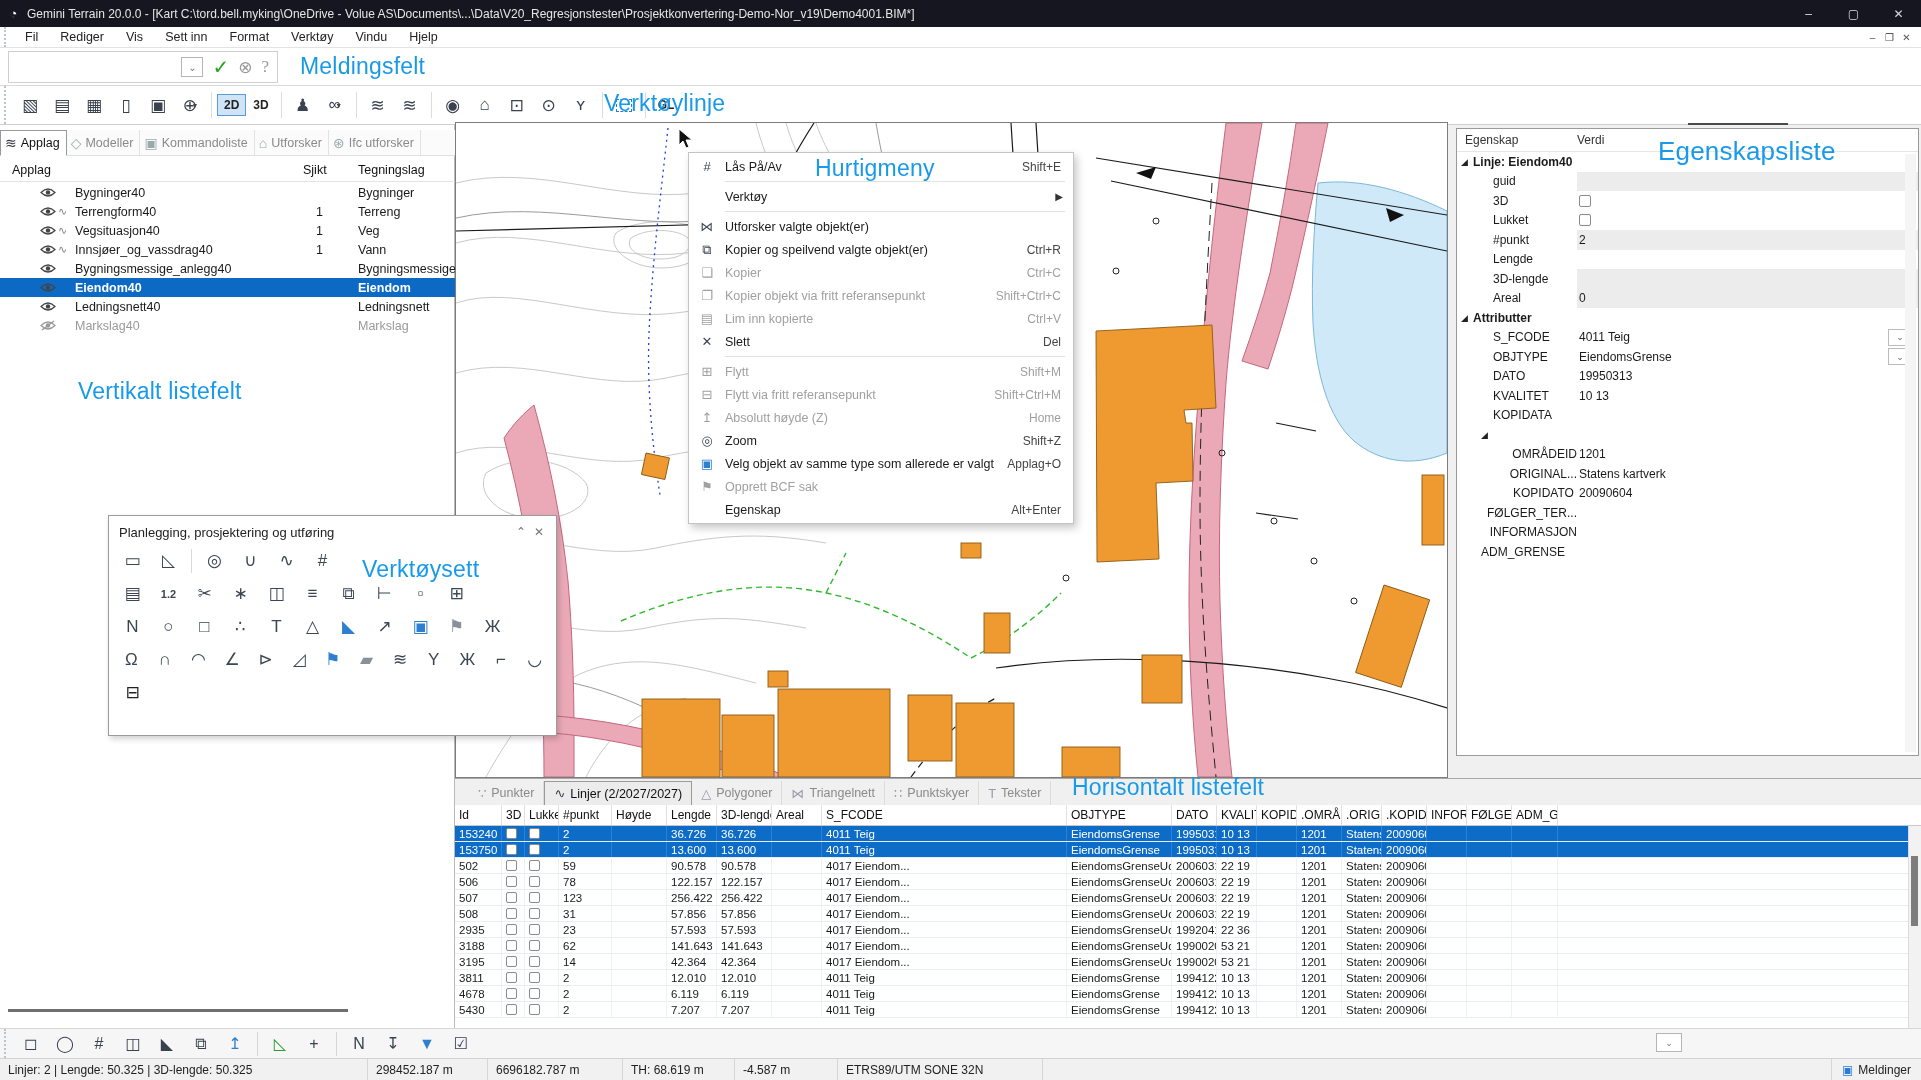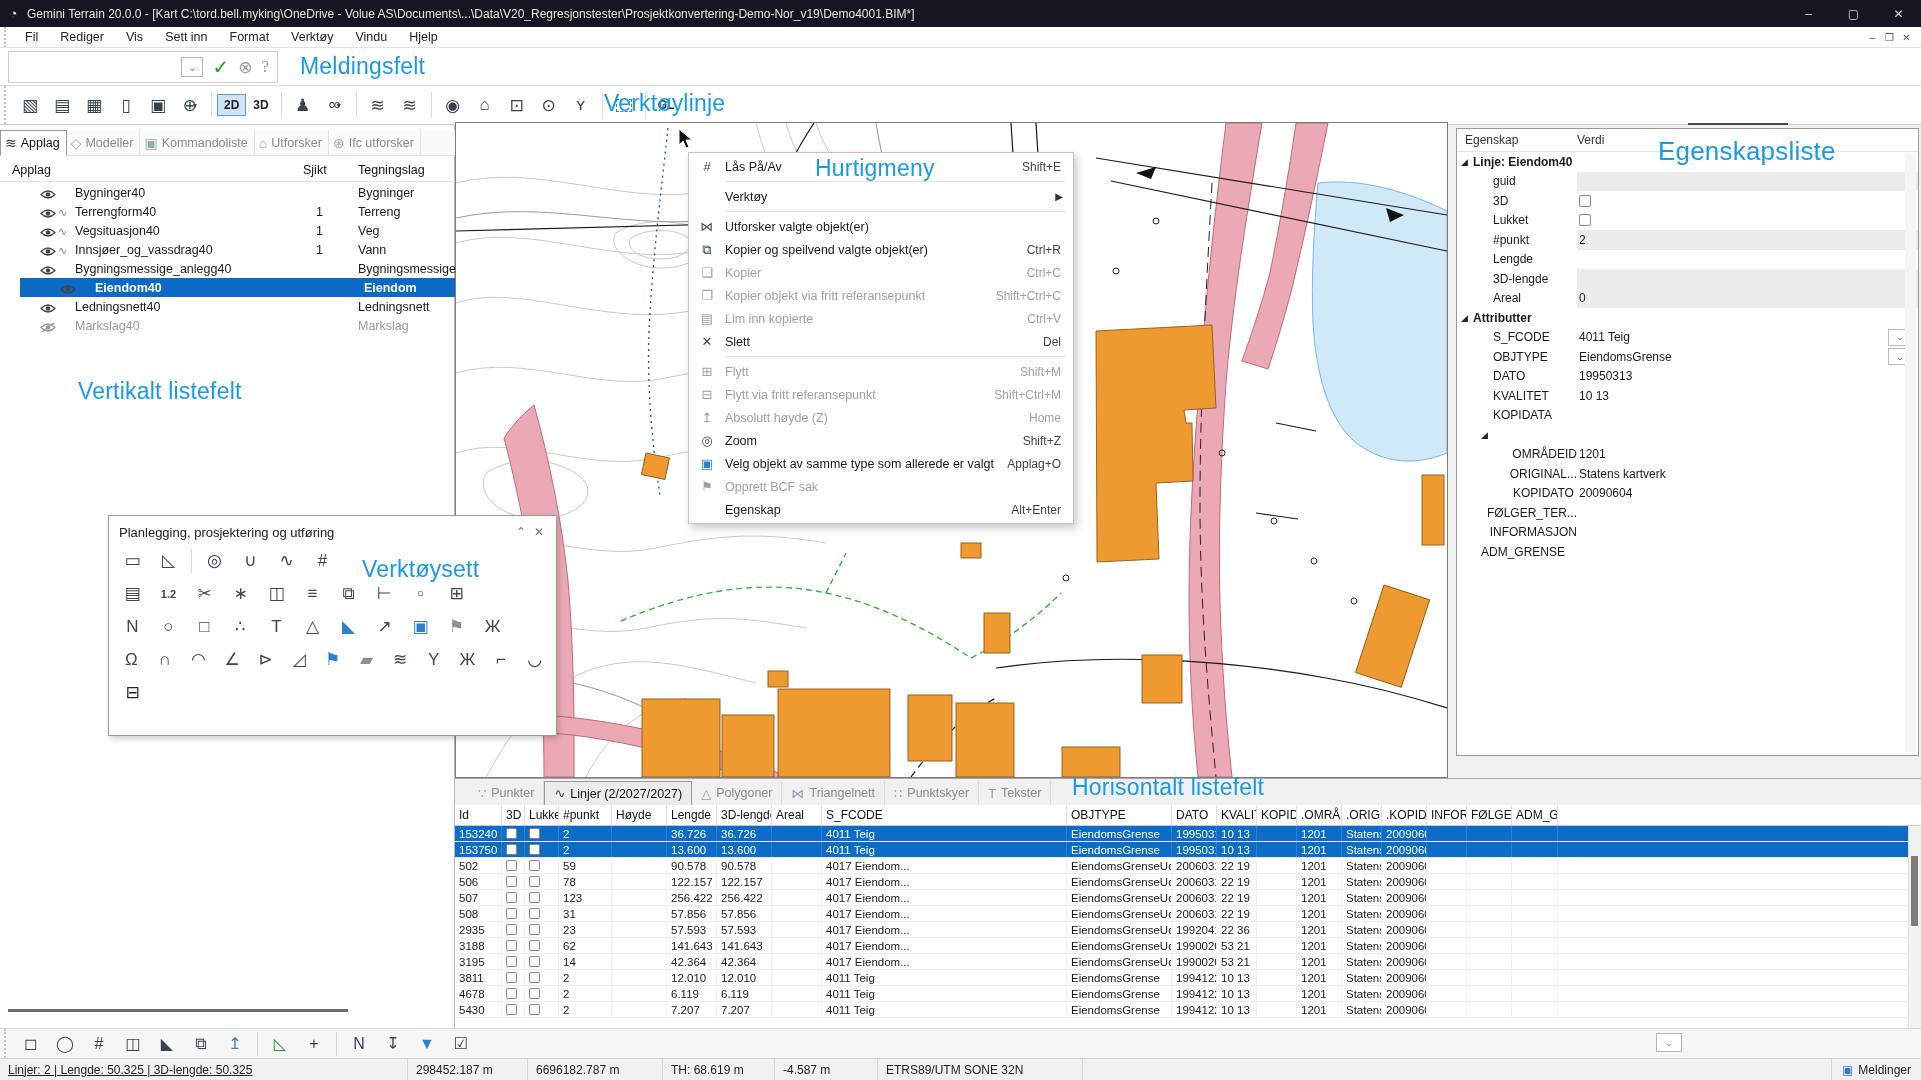--- a/index.html
+++ b/index.html
@@ -56,23 +56,23 @@
     border-bottom:1px solid #e0e0e0; }
   .ltab { display:flex; align-items:center; gap:4px; padding:3px 6px 3px 4px; color:#8a8a8a;
     font-size:12.5px; border-right:1px solid #e2e2e2; height:26px; }
   .ltab .ic { font-size:14px; color:#9aa; }
   .ltab.active { color:#111; background:#fff; border:1px solid #9a9a9a; border-bottom:1px solid #fff; }
   .ltab.active .ic { color:#334; }
   #left-grid-header { left:0; top:33px; width:455px; height:24px; display:flex; align-items:center;
     border-bottom:1px solid #e4e4e4; font-size:12.5px; color:#111; }
   .lh-name { width:300px; padding-left:12px; } .lh-sjikt { width:58px; padding-left:3px; } .lh-layer { width:95px; }
   .lrow { display:flex; align-items:center; height:19px; font-size:12.5px; }
-  .lrow .c-name { width:300px; display:flex; align-items:flex-end; }
+  .lrow .c-name { width:300px; display:flex; align-items:center; }
   .lrow .c-sjikt { width:58px; padding-left:16px; } .lrow .c-layer { width:95px; }
-  .lrow.sel { background:#0d6ac4; color:#fff; font-weight:bold;margin-left:20px; }
+  .lrow.sel { background:#0d6ac4; color:#fff; font-weight:bold; }
   .lrow.dim { color:#9a9a9a; }
   .eye { width:20px; margin-left:38px; display:inline-flex; justify-content:center; }
   .wavec { width:17px; color:#888; font-size:11px; } .lrow.sel .wavec{ color:#cfe2f5; }
   #left-hscroll { left:8px; top:884px; width:340px; height:3px; background:#6f6f6f; }
 
   
   #map { left:455px; top:122px; width:993px; height:656px; background:#fff;
     border:1px solid #7c7c7c; overflow:hidden; }
 
   
@@ -1197,21 +1197,21 @@
         <span class="bt-sep"></span>
         <span class="bt-icon">N</span>
         <span class="bt-icon">↧</span>
         <span class="bt-icon blue">▼</span>
         <span class="bt-icon">☑</span>
       </span>
   </div>
   <div class="abs" id="bt-combo">⌄</div>
 
   <div class="abs" id="statusbar">
-    <span class="st-seg" style="width:408px;text-decoration:underline;">Linjer: 2 | Lengde: 50.325 | 3D-lengde: 50.325</span>
+    <span class="st-seg" style="width:368px;">Linjer: 2 | Lengde: 50.325 | 3D-lengde: 50.325</span>
     <span class="st-seg" style="width:120px;">298452.187 m</span>
     <span class="st-seg" style="width:135px;">6696182.787 m</span>
     <span class="st-seg" style="width:112px;">TH: 68.619 m</span>
     <span class="st-seg" style="width:103px;">-4.587 m</span>
     <span class="st-seg" style="width:205px;">ETRS89/UTM SONE 32N</span>
     <span class="st-spacer"></span>
     <span class="st-right">
       <span class="ic">▣</span>
       <span>Meldinger</span>
     </span>

